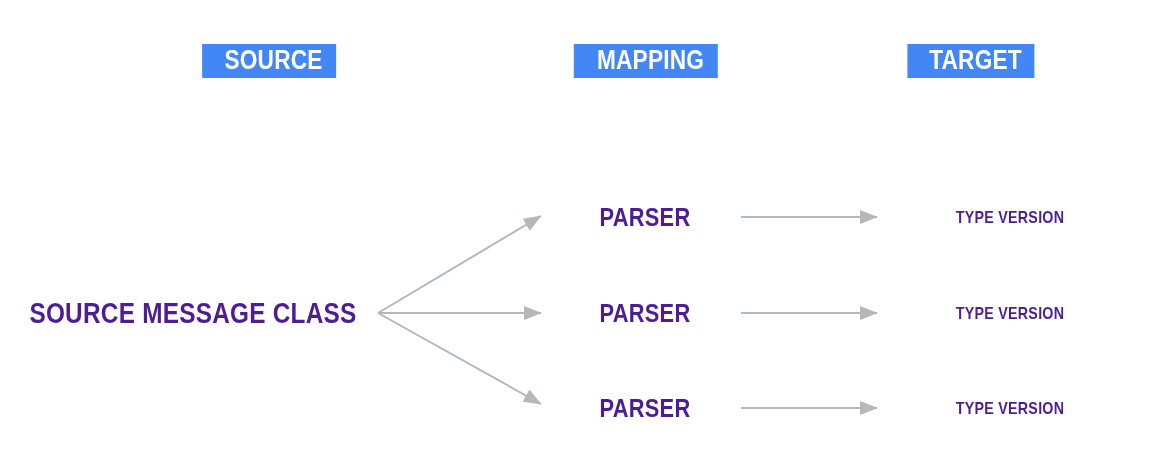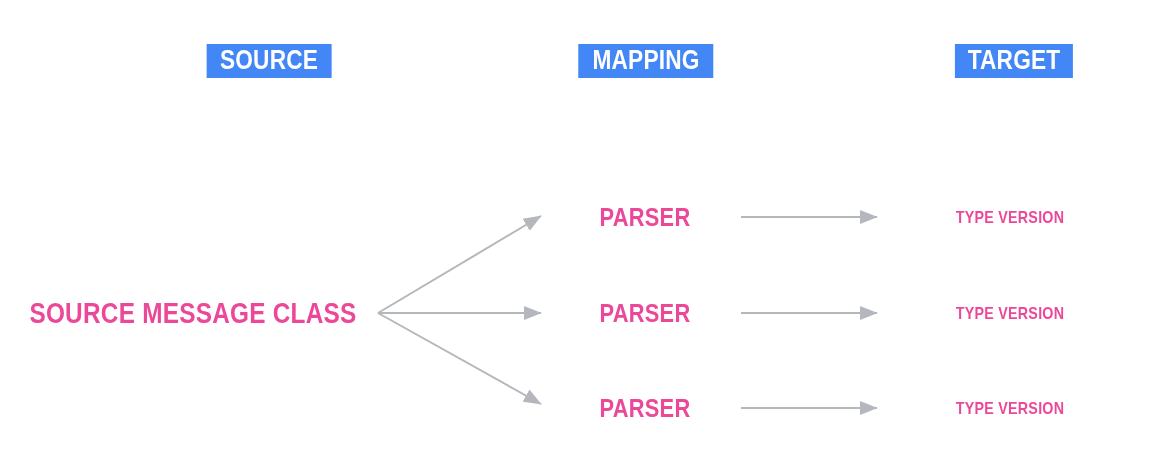--- a/index.html
+++ b/index.html
@@ -22,36 +22,36 @@
   
   .col-header {
     position: absolute;
     transform: translateX(-50%);
     background: #4287f5;
     color: #ffffff;
     font-weight: bold;
     font-size: 27px;
     line-height: 30px;
     letter-spacing: 0.2px;
-    padding: 1px 4px 3px 4px;
+    padding: 1px 4px 3px 13px;
     white-space: nowrap;
     font-family: "Liberation Sans Narrow", "Liberation Sans", sans-serif;
     transform-origin: center;
   }
   .col-header .txt {
     display: inline-block;
     transform: scaleX(0.84);
     transform-origin: center;
   }
 
   
   .node-label {
     position: absolute;
     transform: translate(-50%, -50%);
-    color: #ec4899;
+    color: #4c1d95;
     font-weight: bold;
     white-space: nowrap;
     font-family: "Liberation Sans Narrow", "Liberation Sans", sans-serif;
   }
   .node-label .txt {
     display: inline-block;
     transform: scaleX(0.84);
     transform-origin: center;
   }
   .node-source {
@@ -85,21 +85,21 @@
 <div id="canvas">
 
   <div class="col-header" style="left:269px; top:44px;">
     <span class="txt">SOURCE</span>
   </div>
 
   <div class="col-header" style="left:646px; top:44px;">
     <span class="txt">MAPPING</span>
   </div>
 
-  <div class="col-header" style="left:1014px; top:44px;">
+  <div class="col-header" style="left:971px; top:44px;">
     <span class="txt">TARGET</span>
   </div>
 
   <svg id="arrow-layer" viewBox="0 0 1152 473" xmlns="http://www.w3.org/2000/svg">
     <defs>
       <marker id="arrowhead" markerWidth="9" markerHeight="7" refX="8.6" refY="3.5" orient="auto" markerUnits="strokeWidth">
         <polygon points="0 0, 9 3.5, 0 7" fill="#b4b8bd"></polygon>
       </marker>
     </defs>
 

